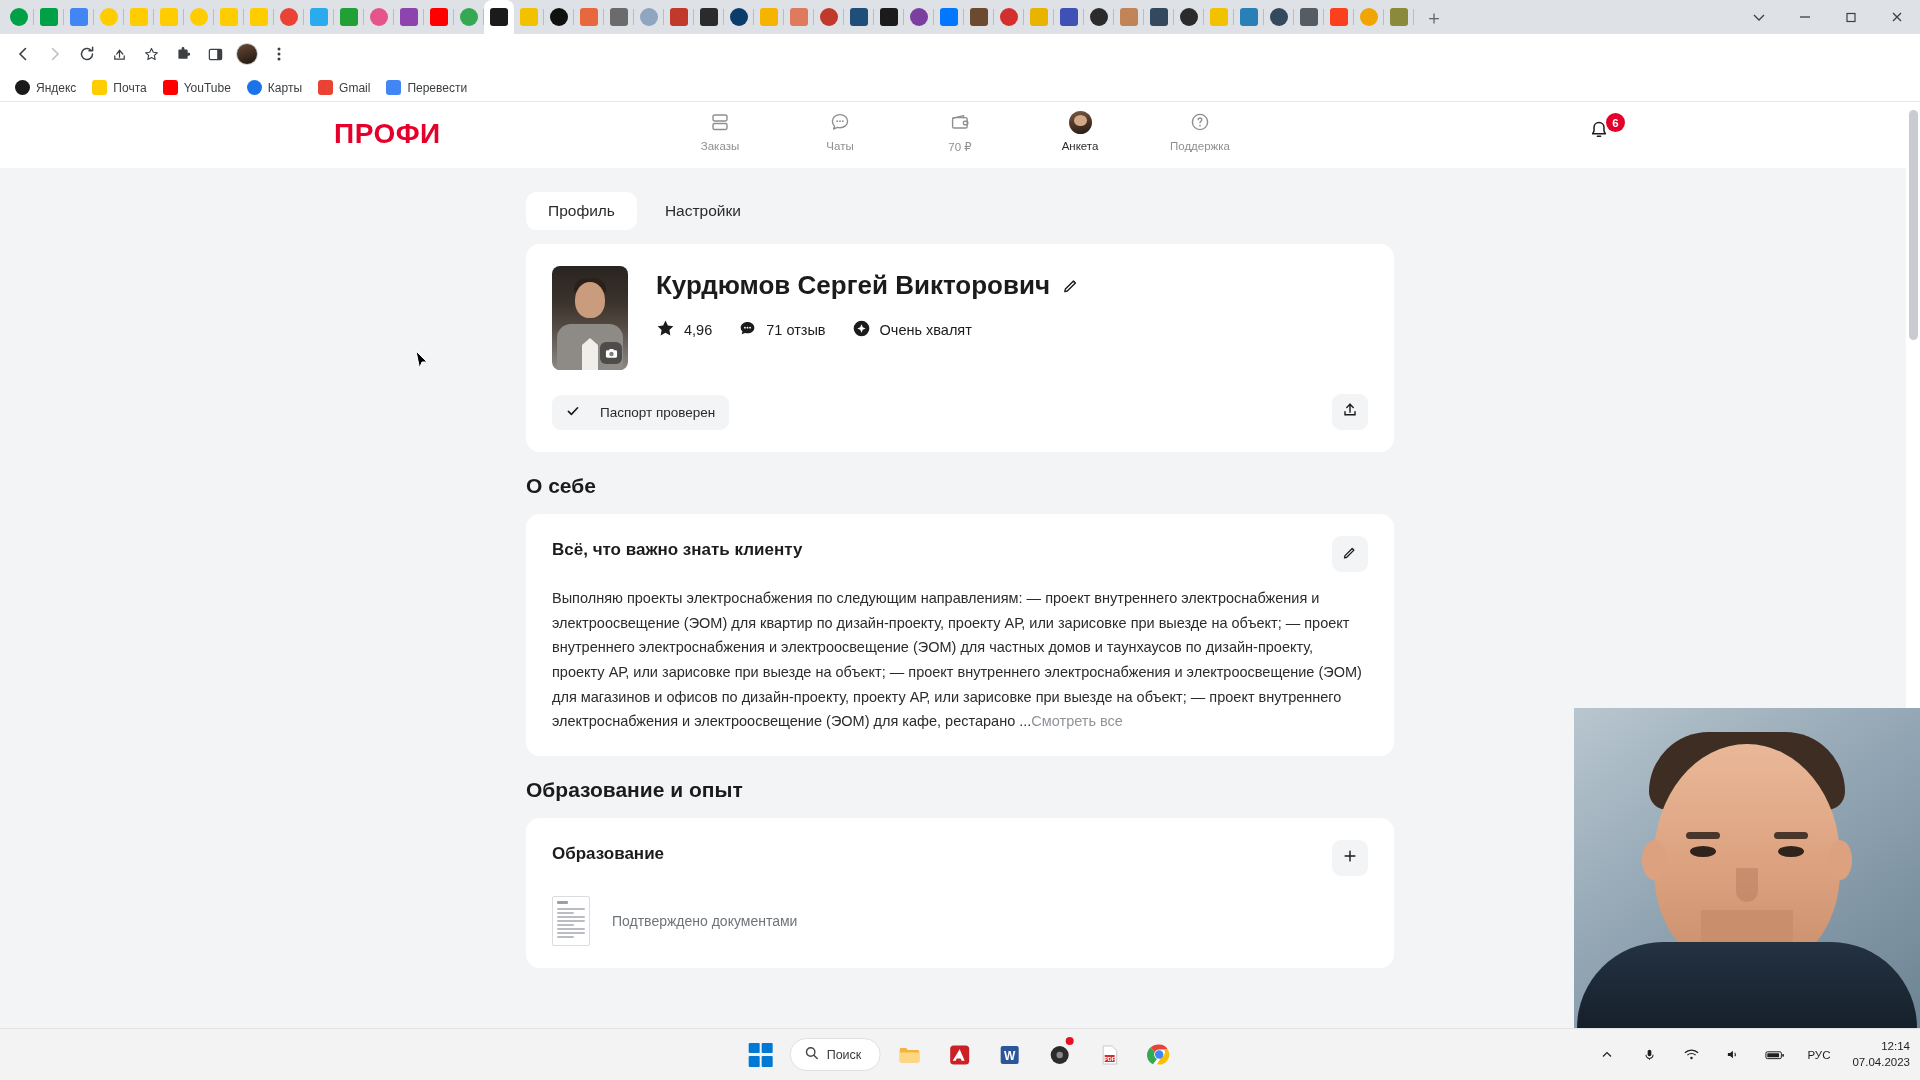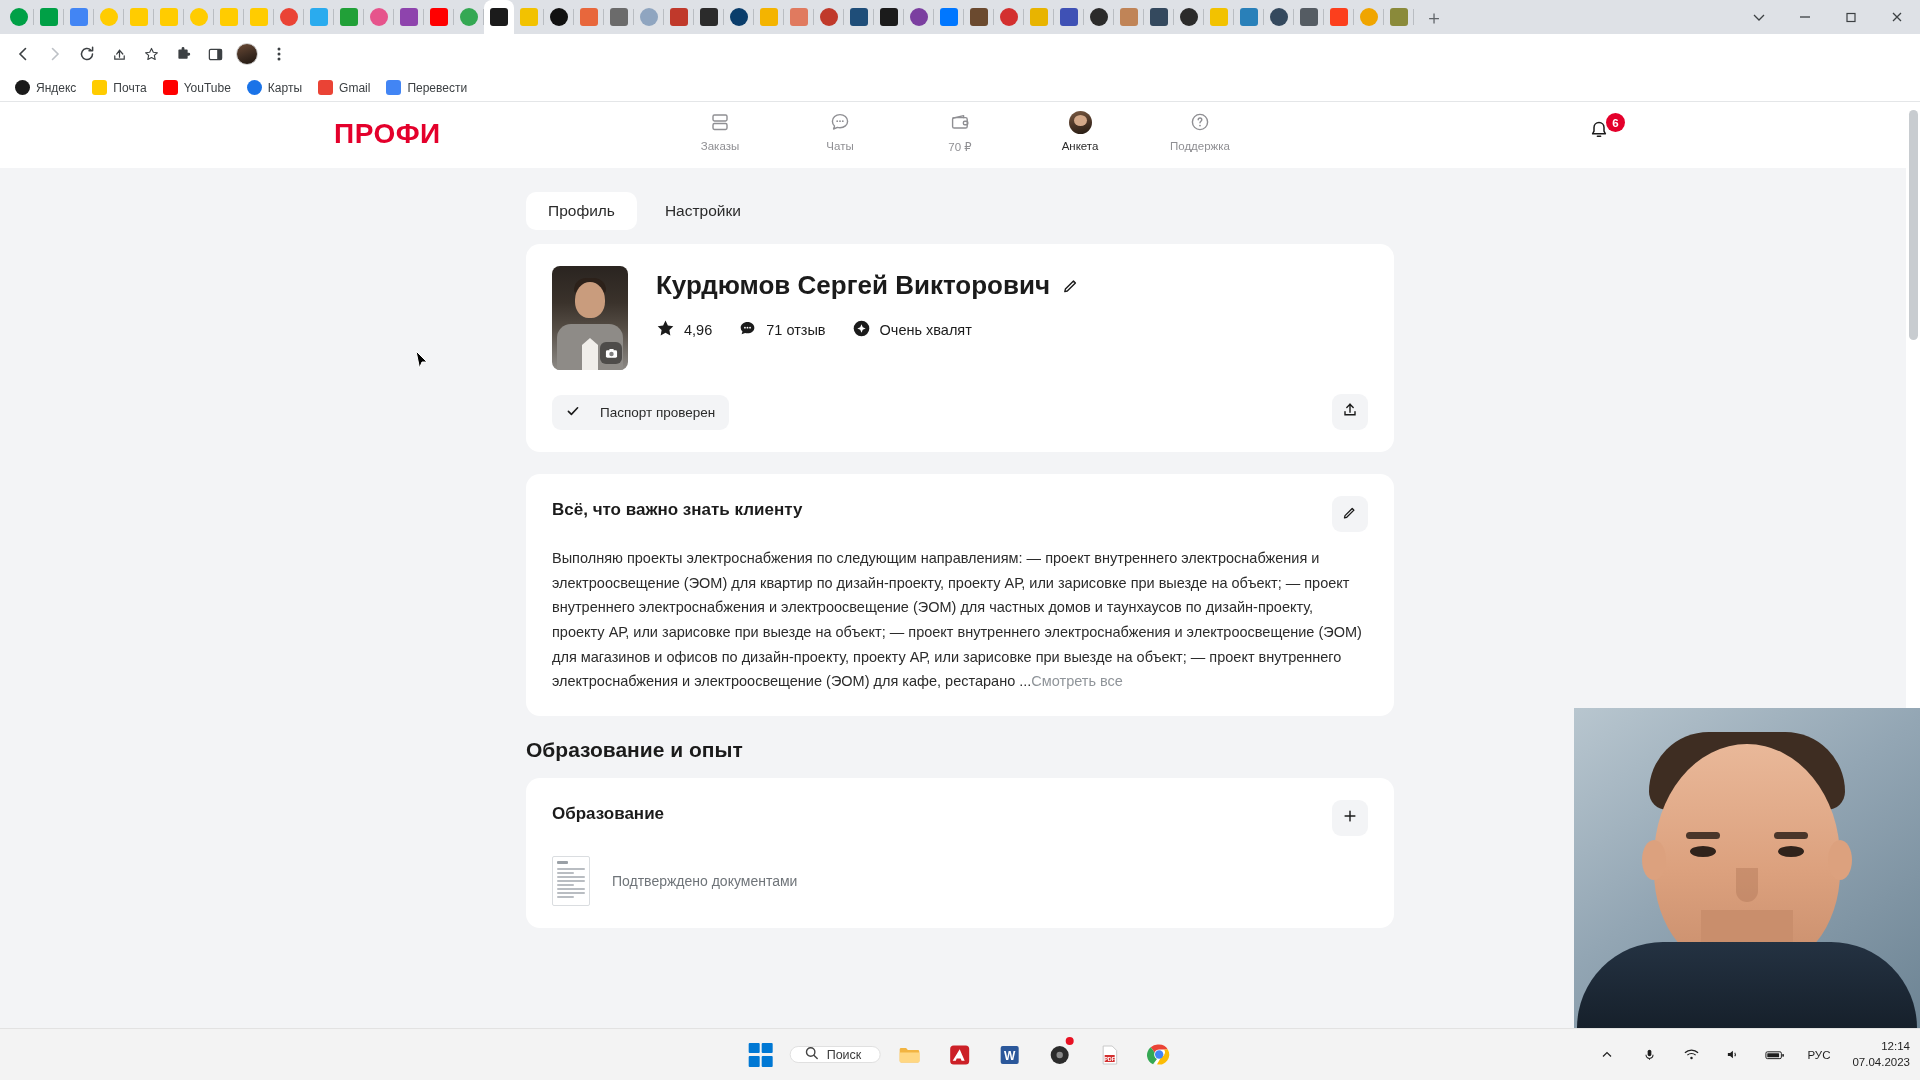--- a/index.html
+++ b/index.html
@@ -320,21 +320,21 @@
   }
   .tb-center {
     position: absolute; left: 50%; transform: translateX(-50%);
     display: flex; align-items: center; gap: 8px;
   }
   .winlogo { width: 24px; height: 24px; display: grid; grid-template-columns: 1fr 1fr; grid-gap: 2.5px; }
   .winlogo span { background: #0078d4; border-radius: 1px; }
   .searchpill {
     display: flex; align-items: center; gap: 8px;
     background: #fff; border: 1px solid #e0e0e0; border-radius: 18px;
-    height: 17px; padding: 0 18px 0 14px;
+    height: 33px; padding: 0 18px 0 14px;
     font-size: 12.5px; color: #3a3a3a;
   }
   .tbapp {
     width: 42px; height: 40px; border-radius: 5px;
     display: flex; align-items: center; justify-content: center; position: relative;
   }
   .tbapp .dot {
     position: absolute; top: 2px; right: 7px;
     width: 8px; height: 8px; border-radius: 50%; background: #e81123;
   }
@@ -753,20 +753,21 @@
                 <svg width="18" height="18" viewBox="0 0 18 18">
                   <path d="M9 3.2v8" fill="none" stroke="#1b1b1b" stroke-width="1.4" stroke-linecap="round"></path>
                   <path d="M5.8 6.4L9 3.2l3.2 3.2" fill="none" stroke="#1b1b1b" stroke-width="1.4" stroke-linecap="round" stroke-linejoin="round"></path>
                   <path d="M4 10.6v3.2h10v-3.2" fill="none" stroke="#1b1b1b" stroke-width="1.4" stroke-linecap="round"></path>
                 </svg>
               </span>
             </div>
           </div>
         </div>
 
+        <div class="section-title">О себе</div>
         <div class="card">
           <div class="card-head">
             <div class="card-title">Всё, что важно знать клиенту</div>
             <div class="icon-btn">
               <span>
                 <svg width="16" height="16" viewBox="0 0 18 18">
                     <path d="M3.4 13.1l8.1-8.1 1.9 1.9-8.1 8.1-2.5.6z" fill="none" stroke="#1b1b1b" stroke-width="1.5" stroke-linejoin="round"></path>
                   </svg>
               </span>
             </div>

